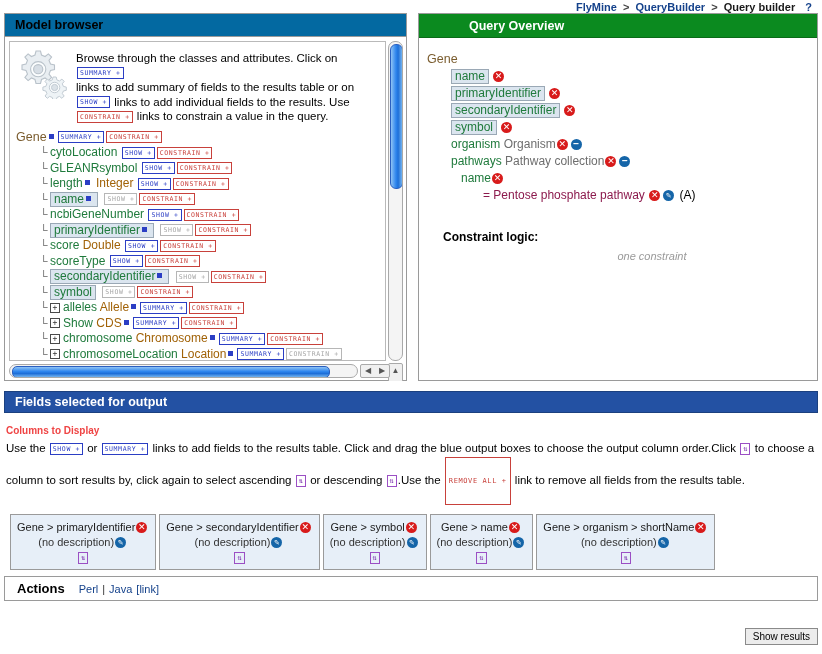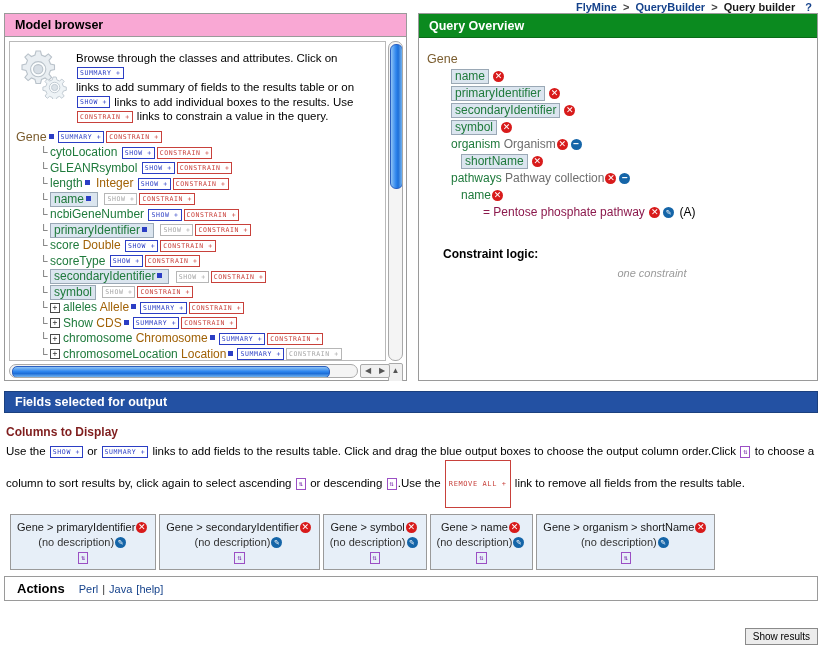--- a/index.html
+++ b/index.html
@@ -21,21 +21,21 @@
   
   .panel-title{
     font-weight:bold;font-size:12.5px;
     padding:4px 0 4px 10px;
   }
   .mb-panel{
     position:absolute;left:4px;top:13px;width:403px;height:368px;
     border:1px solid #9a9a9a;background:#fff;box-sizing:border-box;
   }
   .mb-head{
-    height:23px;border-bottom:1px solid #9a9a9a;background:#f9a8d4;
+    height:23px;border-bottom:1px solid #9a9a9a;background:#0369a1;
     box-sizing:border-box;
   }
   .mb-head .panel-title{color:#000;padding-top:4px;}
   .mb-body{
     position:relative;height:344px;box-sizing:border-box;padding:0;
     overflow:hidden;
   }
   .mb-inner{
     position:absolute;left:4px;top:4px;width:377px;height:320px;
     border:1px solid #b9b9b9;background:#fff;overflow:hidden;
@@ -125,20 +125,21 @@
   .hsb-arrows div{flex:1;text-align:center;font-size:8px;line-height:12px;color:#555;}
 
   
   .qo-panel{
     position:absolute;left:418px;top:13px;width:400px;height:368px;
     border:1px solid #9a9a9a;background:#fff;box-sizing:border-box;
   }
   .qo-head{
     background:#0b8a1f;height:24px;box-sizing:border-box;
     border-bottom:1px solid #0a6b18;
+    padding-left:40px;
   }
   .qo-head .panel-title{color:#fff;padding-top:5px;font-size:12.5px;}
   .qo-body{padding:14px 0 0 8px;font-size:12px;}
   .q-root{color:#7a5c2e;font-size:12.5px;margin-bottom:2px;}
   .qrow{line-height:17px;white-space:nowrap;}
   .qind1{padding-left:24px;}
   .qind3{padding-left:34px;}
   .qind4{padding-left:56px;}
   .qsel{
     display:inline-block;background:#dbe5ef;border:1px solid #9aa8b5;
@@ -171,21 +172,21 @@
   }
 
   
   .fs-band{
     position:absolute;left:4px;top:391px;width:814px;height:22px;
     background:#2351a3;box-sizing:border-box;border:1px solid #1b407f;
   }
   .fs-band .panel-title{color:#fff;font-size:12.5px;padding-top:3px;}
 
   .cols-wrap{position:absolute;left:4px;top:420px;width:814px;}
-  .cols-title{color:#7f1d1d;font-weight:bold;font-size:12px;margin:5px 0 4px 2px;}
+  .cols-title{color:#ef4444;font-weight:bold;font-size:10px;margin:5px 0 4px 2px;}
   .cols-desc{font-size:11.5px;line-height:17px;color:#000;padding:0 2px;}
   .sortico{
     display:inline-block;border:1px solid #9b4fc4;color:#7b2fae;
     font-size:7px;line-height:8px;padding:1px 2px;vertical-align:middle;
     font-family:"DejaVu Sans Mono", monospace;margin:0 1px;cursor:pointer;
   }
   .removeall-row{margin:14px 0 0 10px;}
 
   .boxes{position:absolute;left:10px;top:514px;display:flex;gap:3px;}
   .obox{
@@ -245,21 +246,21 @@
               <circle cx="38.6" cy="40.5" r="5.2" fill="#fbfdfe"></circle>
               <circle cx="38.6" cy="40.5" r="3.1" fill="#dbe2e8"></circle>
             </g>
           </svg>
         </div>
         <div class="intro-txt">
           <span>Browse through the classes and attributes. Click on</span>
           <span class="tag summary">SUMMARY +</span><br>
           <span>links to add summary of fields to the results table or on</span><br>
           <span class="tag show">SHOW +</span>
-          <span>links to add individual boxes to the results. Use</span><br>
+          <span>links to add individual fields to the results. Use</span><br>
           <span class="tag constrain">CONSTRAIN +</span>
           <span>links to constrain a value in the query.</span>
         </div>
       </div>
 
       <div class="tree">
         <div class="trow">
           <span class="troot">Gene</span><span class="sq"></span><span class="tag summary">SUMMARY +</span><span class="tag constrain">CONSTRAIN +</span>
         </div>
         <div id="attr-rows">
@@ -307,21 +308,20 @@
     <div class="panel-title">Query Overview</div>
   </div>
   <div class="qo-body">
     <div class="q-root">Gene</div>
     <div id="qo-rows">
         <div class="qrow qind1"><span class="qsel">name</span><span class="icon-x">✕</span></div>
         <div class="qrow qind1"><span class="qsel">primaryIdentifier</span><span class="icon-x">✕</span></div>
         <div class="qrow qind1"><span class="qsel">secondaryIdentifier</span><span class="icon-x">✕</span></div>
         <div class="qrow qind1"><span class="qsel">symbol</span><span class="icon-x">✕</span></div>
         <div class="qrow qind1"><span class="qcls">organism</span> <span class="qtype">Organism</span><span class="icon-x">✕</span><span class="icon-minus">−</span></div>
-        <div class="qrow qind3"><span class="qsel">shortName</span><span class="icon-x">✕</span></div>
         <div class="qrow qind1"><span class="qcls">pathways</span> <span class="qtype">Pathway collection</span><span class="icon-x">✕</span><span class="icon-minus">−</span></div>
         <div class="qrow qind3"><span class="qcls">name</span><span class="icon-x">✕</span></div>
       </div>
 
     <div class="qrow qind4">
       <span class="qval">=</span>
       <span class="qval">Pentose phosphate pathway</span>
       <span class="icon-x">✕</span><span class="icon-pencil">✎</span>
       <span>(A)</span>
     </div>
@@ -382,16 +382,16 @@
       <div class="d">(no description)<span class="icon-pencil">✎</span></div>
       <div><span class="sortico">⇅</span></div>
     </div>
   </div>
 
 <div class="actions">
   <span class="lab">Actions</span>
   <a href="#">Perl</a>
   <span class="bar">|</span>
   <a href="#">Java</a>
-  <a href="#" style="margin-left:4px">[help]</a>
+  <a href="#" style="margin-left:4px">[link]</a>
 </div>
 
 <button class="showres">Show results</button>
 
 </body></html>

